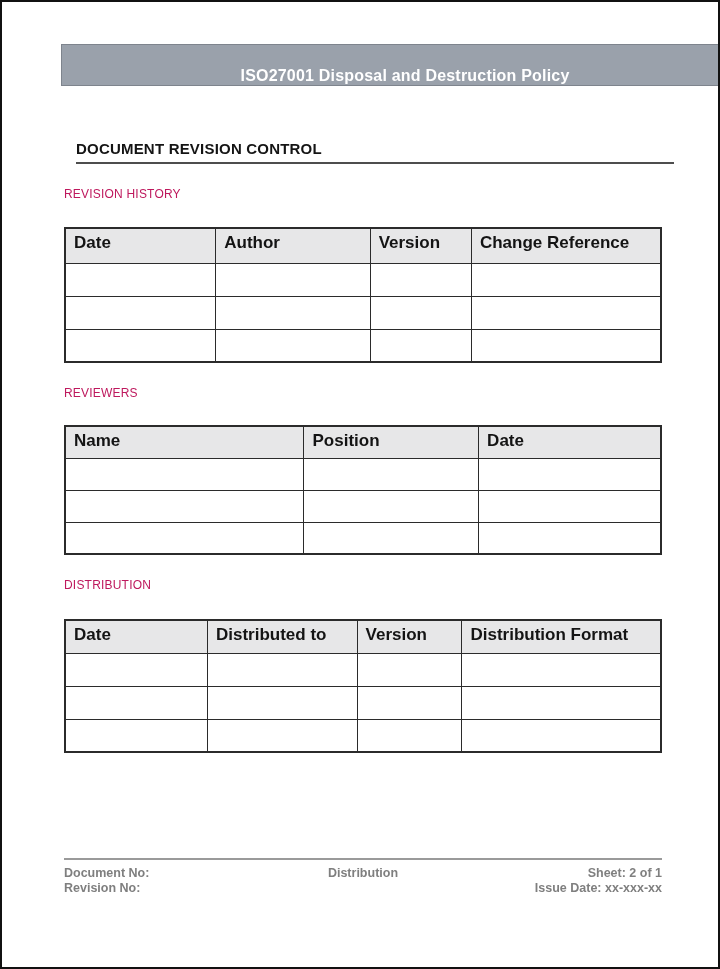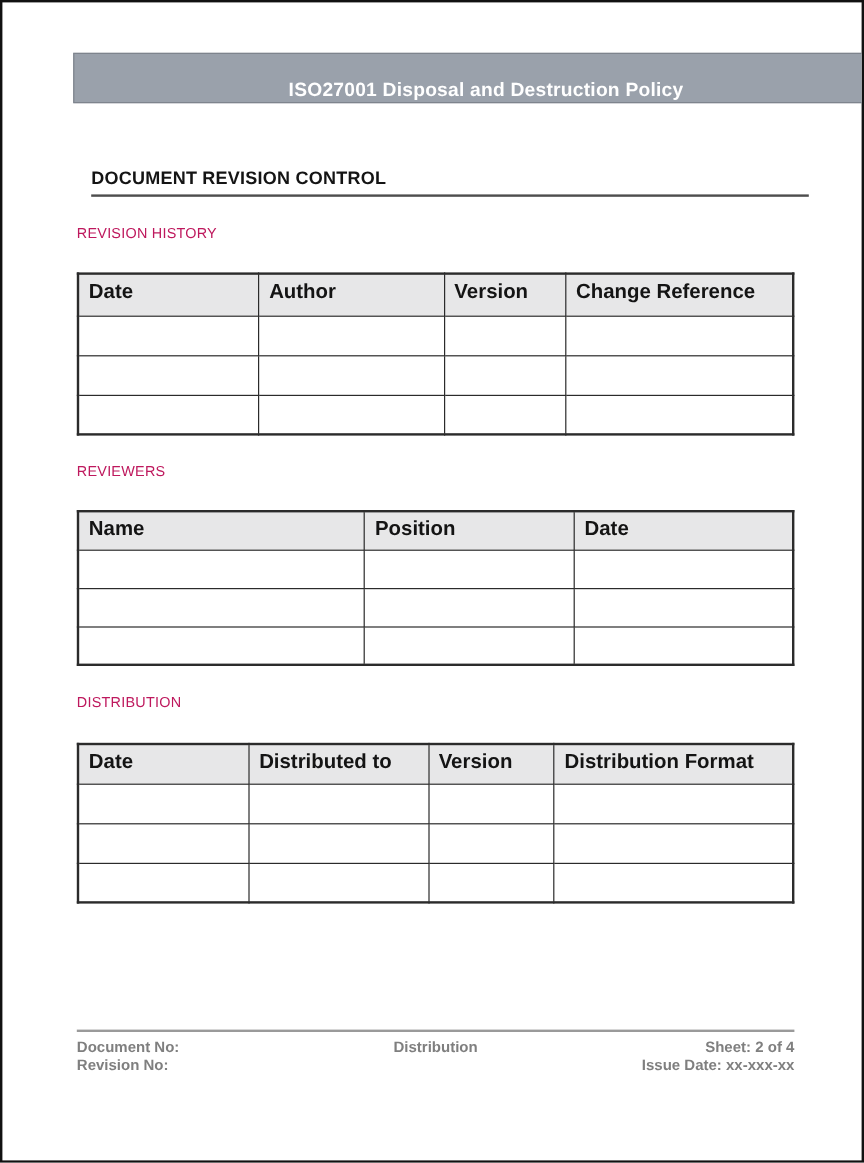--- a/index.html
+++ b/index.html
@@ -228,18 +228,18 @@
   </tbody>
     </table>
 
   <div class="footer">
     <div class="col-left">
       <div>Document No:</div>
       <div>Revision No:</div>
     </div>
     <div class="col-center">Distribution</div>
     <div class="col-right">
-      <div>Sheet: 2 of 4</div>
+      <div>Sheet: 2 of 1</div>
       <div>Issue Date: xx-xxx-xx</div>
     </div>
   </div>
 
 </div>
 
 </body></html>

